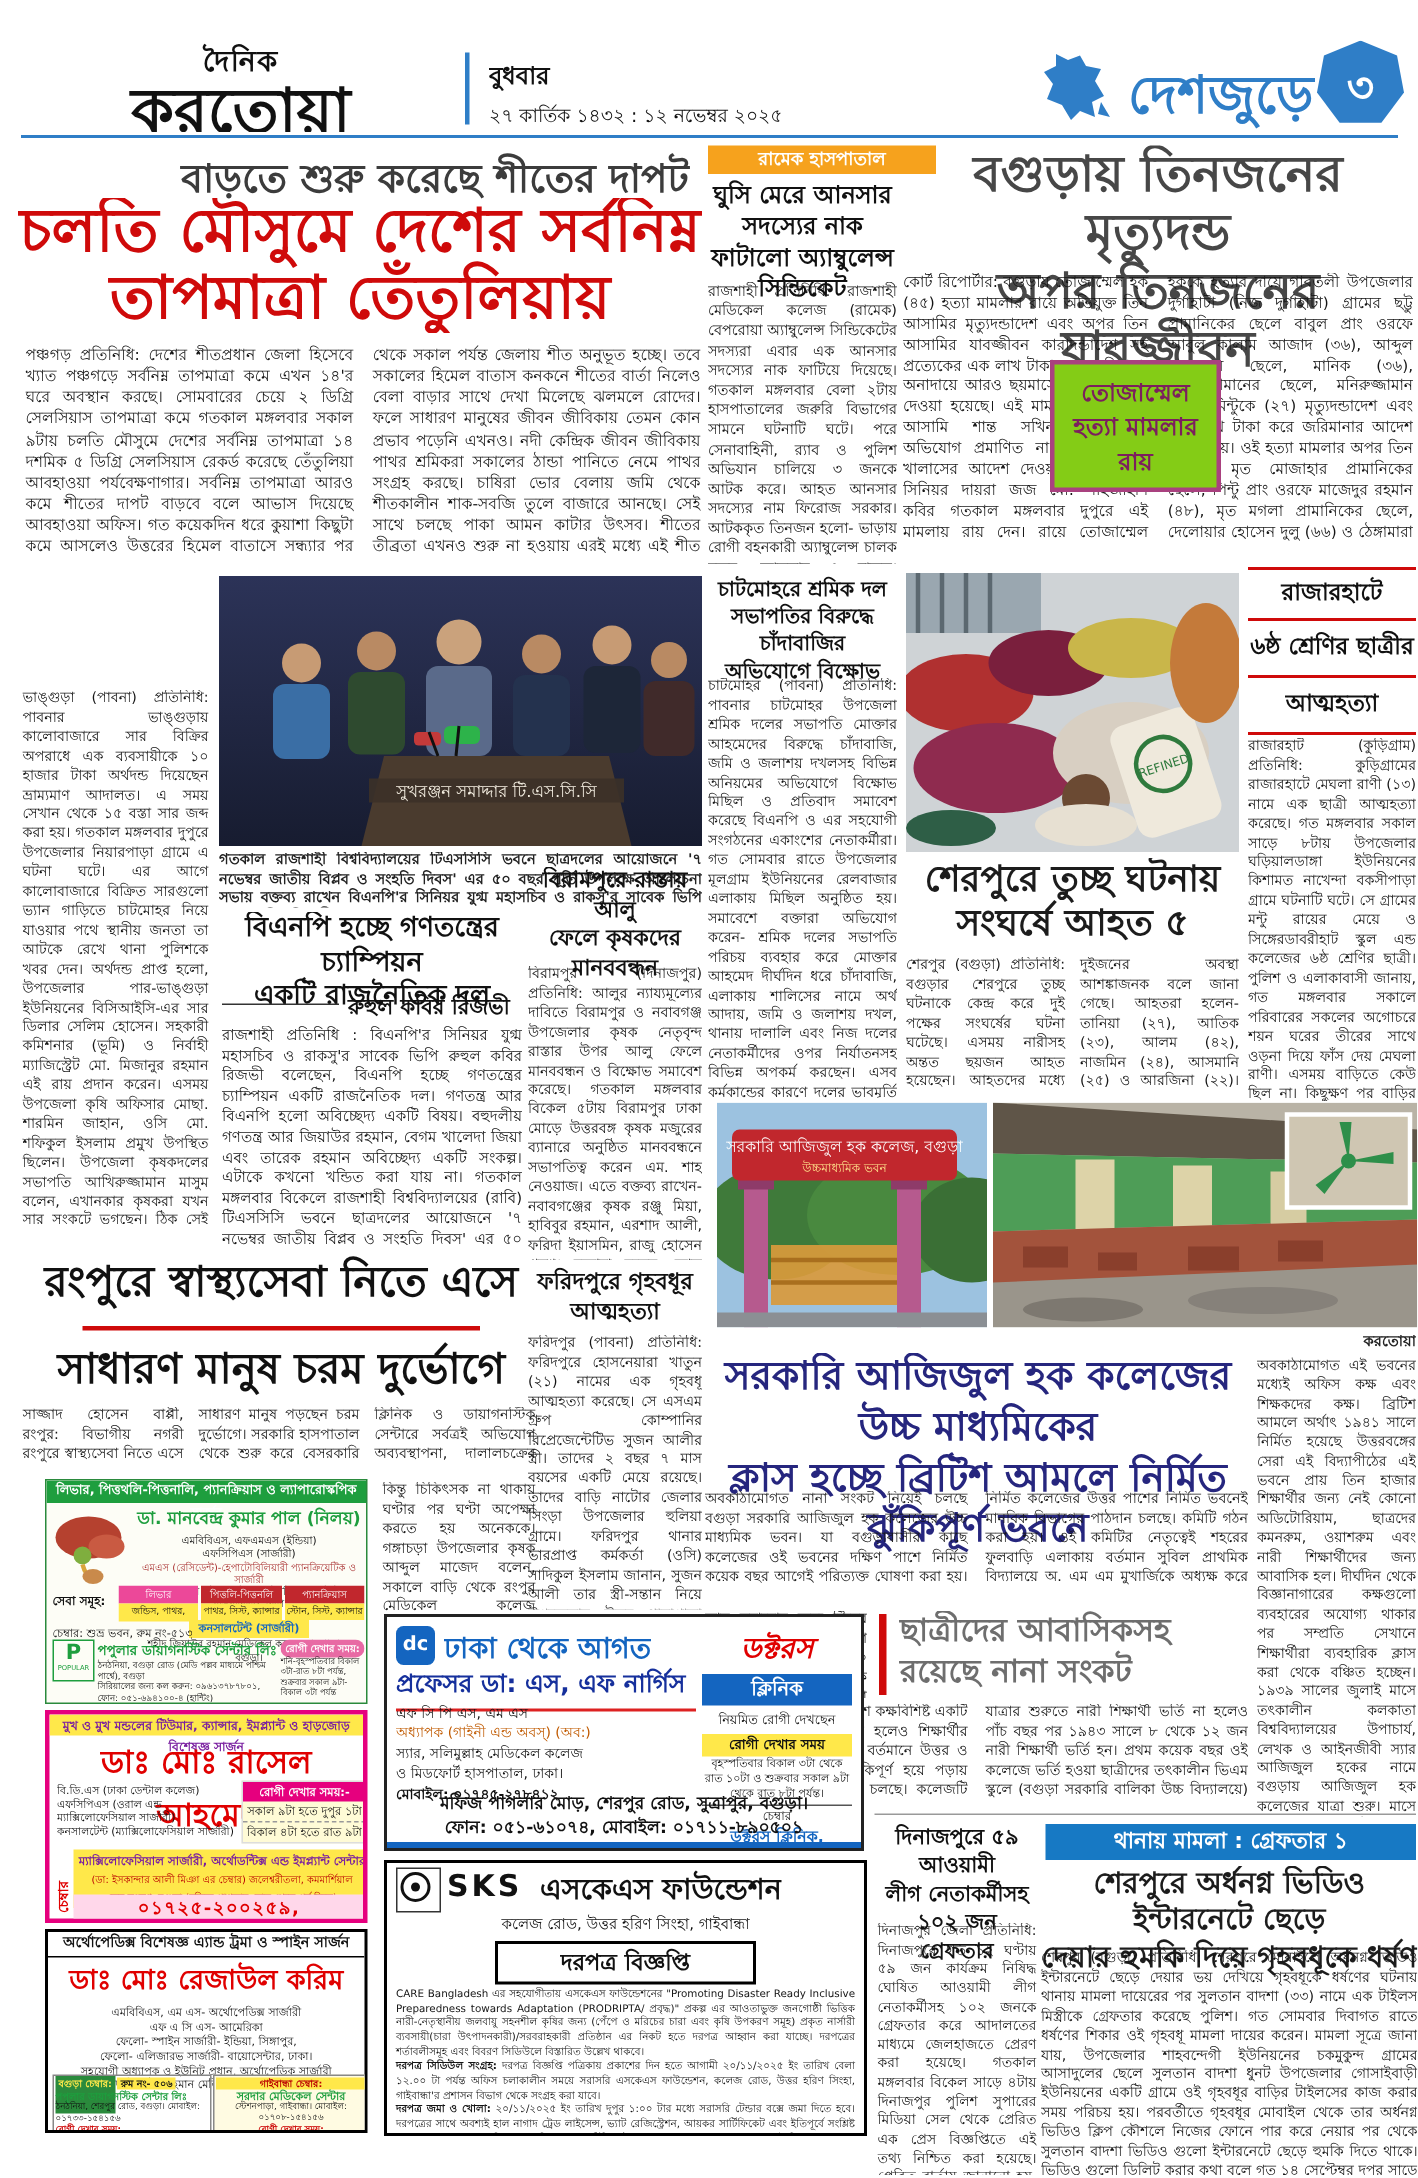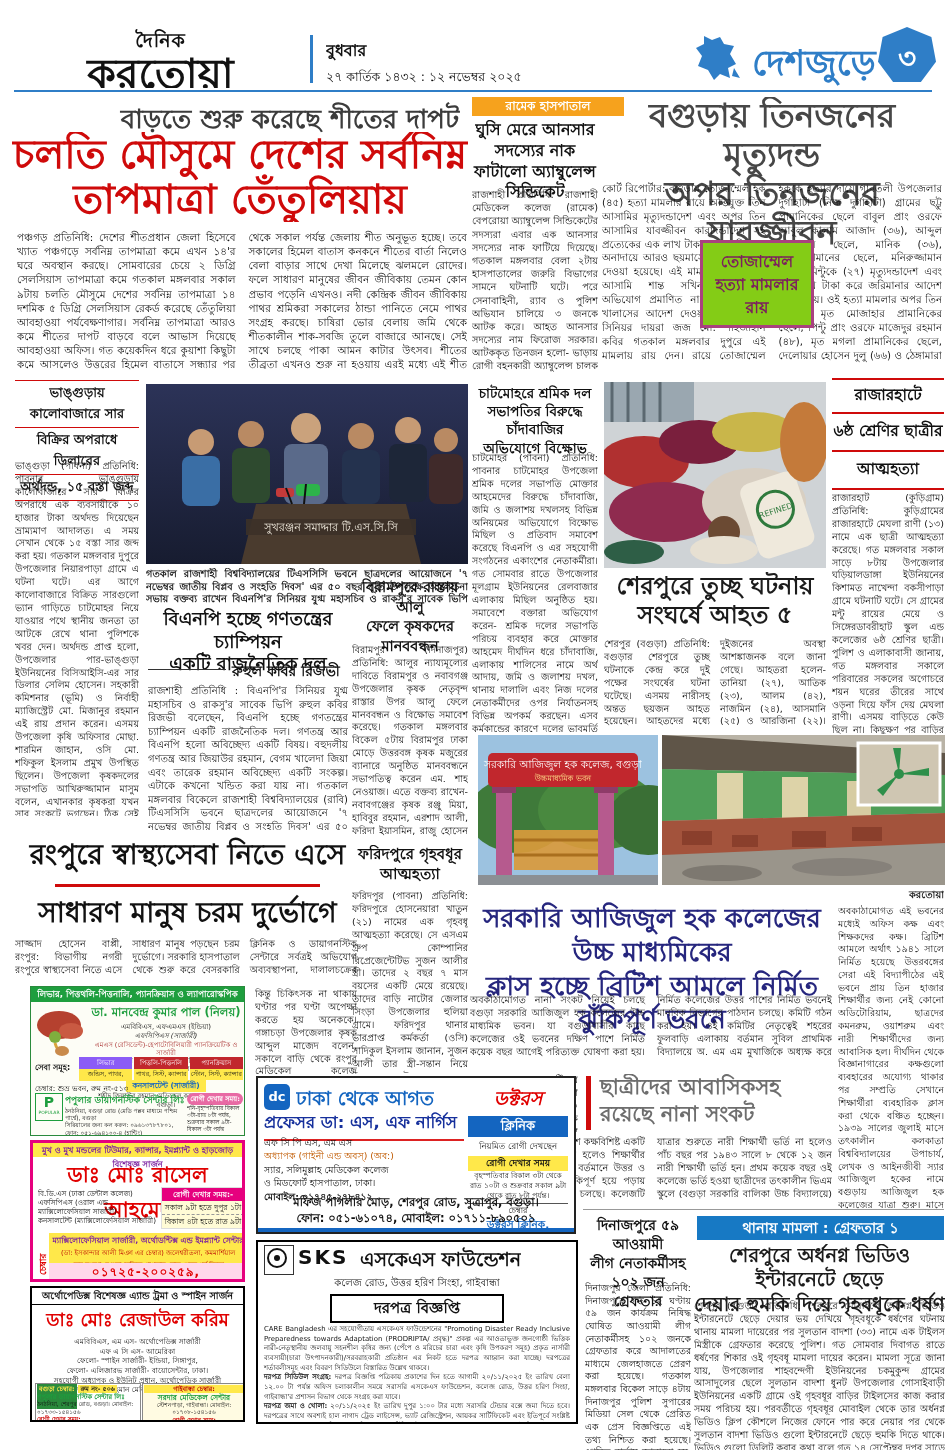--- a/index.html
+++ b/index.html
@@ -63,25 +63,20 @@
   </div>
   <div class="abs jt cols2" style="left:602px;top:182px;width:340px;height:194px;font-size:10.2px;">কোর্ট রিপোর্টার: বগুড়ায় তোজাম্মেল হক (৪৫) হত্যা মামলার রায়ে অভিযুক্ত তিন আসামির মৃত্যুদন্ডাদেশ এবং অপর তিন আসামির যাবজ্জীবন কারাদন্ডাদেশ সহ প্রত্যেকের এক লাখ টাকা করে জরিমানা, অনাদায়ে আরও ছয়মাসের কারাদন্ডাদেশ দেওয়া হয়েছে। এই মামলার অপর এক আসামি শান্ত সখিনারের বিরুদ্ধে অভিযোগ প্রমাণিত না হওয়ায় তাকে খালাসের আদেশ দেওয়া হয়। বগুড়ার সিনিয়র দায়রা জজ মো: শাহজাহান কবির গতকাল মঙ্গলবার দুপুরে এই মামলায় রায় দেন। রায়ে তোজাম্মেল হককে হত্যার দায়ে গাবতলী উপজেলার দুর্গাহাটা (নিজ দুর্গাহাটা) গ্রামের ছট্টু প্রামানিকের ছেলে বাবুল প্রাং ওরফে আবুল কালাম আজাদ (৩৬), আব্দুল মালেকের ছেলে, মানিক (৩৬), কামরুজ্জামানের ছেলে, মনিরুজ্জামান ওরফে মিন্টুকে (২৭) মৃত্যুদন্ডাদেশ এবং এক লাখ টাকা করে জরিমানার আদেশ দেওয়া হয়। ওই হত্যা মামলার অপর তিন আসামি মৃত মোজাহার প্রামানিকের ছেলে, পিন্টু প্রাং ওরফে মাজেদুর রহমান (৪৮), মৃত মগলা প্রামানিকের ছেলে, দেলোয়ার হোসেন দুলু (৬৬) ও ঠেঙ্গামারা গ্রামের বিষু আকন্দ ওরফে কাইলার ছেলে, আশিক হাসান ওরফে আশিককে (৩৬) যাবজ্জীবন সশ্রম কারাদন্ড ও প্রত্যেকের এক লাখ টাকা করে জরিমানা, অনাদায়ে আরও ছয়মাস করে সশ্রম কারাদন্ডাদেশ দেওয়া হয়েছে। এছাড়াও এই মামলায় নিহত তোজাম্মেলের সঙ্গী নয়নকে মারপিটের দায়ে যাবজ্জীবন কারাদন্ডাদেশপ্রাপ্ত আসামি পিন্টু প্রাং ওরফে মাজেদুর রহমান ও আশিক হাসান ওরফে আশিককে এক বছরের বিনাশ্রম কারাদন্ড এবং এক হাজার টাকা জরিমানা, অনাদায়ে আরও দুই মাসের বিনাশ্রম কারাদন্ডাদেশ দেওয়া হয়েছে। হাইকোর্টের অনুমোদন সাপেক্ষে মৃত্যুদন্ডাদেশপ্রাপ্ত আসামির মৃত্যুদন্ড রশিতে ঝুলিয়ে কার্যকর করতে হবে। সাজাপ্রাপ্ত আসামিদের মধ্যে পিন্টু প্রাং ওরফে মাজেদুর রহমান ছাড়া অন্যান্য সাজাপ্রাপ্ত আসামি পলাতক রয়েছে এবং তাদের বিরুদ্ধে সাজা পরোয়ানা ইস্যুর আদেশ দেওয়া হয়েছে। উল্লেখ্য, গাবতলী উপজেলার দুর্গাহাটা (নিজ দুর্গাহাটা) গ্রামের ওসমান মোল্লার ছেলে তোজাম্মেল হক (৬ পৃ: ৪ ক: ব্র:)</div>
   <div class="abs" style="left:700px;top:240px;width:114px;height:88px;background:#84cc16;border:3px solid #a9417f;box-sizing:border-box;">
     <div class="ctr b" style="color:#7c1f5e;font-size:16px;line-height:1.45;margin-top:7px;">
       <div>তোজাম্মেল</div>
       <div>হত্যা মামলার</div>
       <div>রায়</div>
     </div>
   </div>
 
-  <div class="abs" style="left:15px;top:380px;width:124px;">
-    <div class="ctr b redline" style="font-size:13px;padding:2px 0;border-top:1.6px solid #cf0a0a;">ভাঙ্গুড়ায় কালোবাজারে সার</div>
-    <div class="ctr b redline" style="font-size:13px;padding:2px 0;">বিক্রির অপরাধে ডিলারের</div>
-    <div class="ctr b redline" style="font-size:13px;padding:2px 0;">অর্থদন্ড, ১৫ বস্তা জব্দ</div>
-  </div>
   <div class="abs jt" style="left:15px;top:460px;width:124px;height:356px;font-size:9.5px;">ভাঙ্গুড়া (পাবনা) প্রতিনিধি: পাবনার ভাঙ্গুড়ায় কালোবাজারে সার বিক্রির অপরাধে এক ব্যবসায়ীকে ১০ হাজার টাকা অর্থদন্ড দিয়েছেন ভ্রাম্যমাণ আদালত। এ সময় সেখান থেকে ১৫ বস্তা সার জব্দ করা হয়। গতকাল মঙ্গলবার দুপুরে উপজেলার নিয়ারপাড়া গ্রামে এ ঘটনা ঘটে। এর আগে কালোবাজারে বিক্রিত সারগুলো ভ্যান গাড়িতে চাটমোহর নিয়ে যাওয়ার পথে স্থানীয় জনতা তা আটকে রেখে থানা পুলিশকে খবর দেন। অর্থদন্ড প্রাপ্ত হলো, উপজেলার পার-ভাঙ্গুড়া ইউনিয়নের বিসিআইসি-এর সার ডিলার সেলিম হোসেন। সহকারী কমিশনার (ভূমি) ও নির্বাহী ম্যাজিস্ট্রেট মো. মিজানুর রহমান এই রায় প্রদান করেন। এসময় উপজেলা কৃষি অফিসার মোছা. শারমিন জাহান, ওসি মো. শফিকুল ইসলাম প্রমুখ উপস্থিত ছিলেন। উপজেলা কৃষকদলের সভাপতি আখিরুজ্জামান মাসুম বলেন, এখানকার কৃষকরা যখন সার সংকটে ভুগছেন। ঠিক সেই সময়ে এই অসাধু ডিলার অতিরিক্ত মুনাফার আশায় সার কালোবাজারে বিক্রি করছেন। এর আগেও এই ডিলারের নানা অনিয়ম কৃষি কর্মকর্তাকে অবহিত করা হয়েছিল। কিন্তু তিনি কোনো ব্যবস্থা নেননি। উপজেলা কৃষি অফিসার শারমিন জাহান বলেন, মানুষ আমার বিরুদ্ধে অভিযোগ আনতেই পারেন। তবে এখানে আমার কোনো রকমের গাফিলতি নাই। নির্বাহী ম্যাজিস্ট্রেট জানান, সার (ব্যবস্থাপনা) আইন, ২০০৬ এর ১২ (৩) ধারা অনুযায়ী ওই সার ডিলারকে ১০ হাজার টাকা অর্থদন্ড প্রদান করা হয়। এসময় সেখান ৬ বস্তা ডিএপি, ৭ বস্তা ইউরিয়া ও ২ বস্তা পটাশ সার জব্দ করে তা কৃষি অফিসের হেফাজতে রাখা হয়েছে।</div>
 
   <div class="abs" style="left:146px;top:384px;width:322px;height:180px;">
     <svg width="322" height="180" viewBox="0 0 322 180">
       <rect width="322" height="180" fill="#232a45"></rect>
       <rect width="322" height="180" fill="url(#g1)"></rect>
         <defs>
       <linearGradient id="g1" x1="0" y1="0" x2="0" y2="1">
             <stop offset="0" stop-color="#2c3358"></stop>
             <stop offset="1" stop-color="#171c30"></stop>
@@ -242,30 +237,30 @@
           <ellipse cx="24" cy="20" rx="22" ry="14" fill="#b5412f"></ellipse>
           <ellipse cx="36" cy="26" rx="12" ry="8" fill="#c95a42"></ellipse>
           <circle cx="20" cy="32" r="6" fill="#7fae3e"></circle>
           <path d="M20 38 q2 8 8 10" stroke="#d9a43a" stroke-width="3" fill="none"></path>
           <ellipse cx="27" cy="46" rx="7" ry="5" fill="#c98a4b"></ellipse>
         </svg>
     </div>
     <div class="abs ctr" style="left:58px;top:17px;width:154px;">
       <div class="b" style="color:#1e9e3e;font-size:11.5px;">ডা. মানবেন্দ্র কুমার পাল (নিলয়)</div>
       <div style="font-size:7px;" class="adline">এমবিবিএস, এফএমএস (ইন্ডিয়া)</div>
-      <div style="font-size:7px;font-style:italic;" class="adline">এফসিপিএস (সার্জারী)</div>
+      <div style="font-size:7px;" class="adline">এফসিপিএস (সার্জারী)</div>
       <div style="font-size:6.6px;color:#a33;" class="adline">এমএস (রেসিডেন্ট)-হেপাটোবিলিয়ারী প্যানক্রিয়েটিক ও সার্জারী</div>
       <div style="font-size:6.6px;" class="adline">বঙ্গবন্ধু শেখ মুজিব মেডিকেল বিশ্ববিদ্যালয় (পিজি হাসপাতাল), ঢাকা</div>
       <div class="b" style="font-size:7.5px;color:#1465c0;background:#ffe84a;display:inline-block;padding:0 6px;margin-top:1px;">কনসালটেন্ট (সার্জারী)</div>
       <div style="font-size:6.6px;" class="adline">শহীদ জিয়াউর রহমান মেডিকেল কলেজ হাসপাতাল, বগুড়া।</div>
     </div>
     <div class="abs b" style="left:4px;top:74px;font-size:8px;">সেবা সমূহ:</div>
     <div class="abs" style="left:48px;top:70px;width:164px;height:24px;display:flex;gap:2px;">
       <div style="flex:1;">
-          <div class="ctr" style="background:#8b5cf6;color:#fff;font-size:6.6px;">লিভার</div>
+          <div class="ctr" style="background:#ec4899;color:#fff;font-size:6.6px;">লিভার</div>
           <div class="ctr" style="background:#ffe84a;font-size:6.2px;">জন্ডিস, পাথর, ক্যান্সার</div>
         </div>
       <div style="flex:1;">
           <div class="ctr" style="background:#c1272d;color:#fff;font-size:6.6px;">পিত্তলি-পিত্তনলি</div>
           <div class="ctr" style="background:#ffe84a;font-size:6.2px;">পাথর, সিস্ট, ক্যান্সার</div>
         </div>
       <div style="flex:1;">
           <div class="ctr" style="background:#c1272d;color:#fff;font-size:6.6px;">প্যানক্রিয়াস</div>
           <div class="ctr" style="background:#ffe84a;font-size:6.2px;">স্টোন, সিস্ট, ক্যান্সার</div>
         </div>

